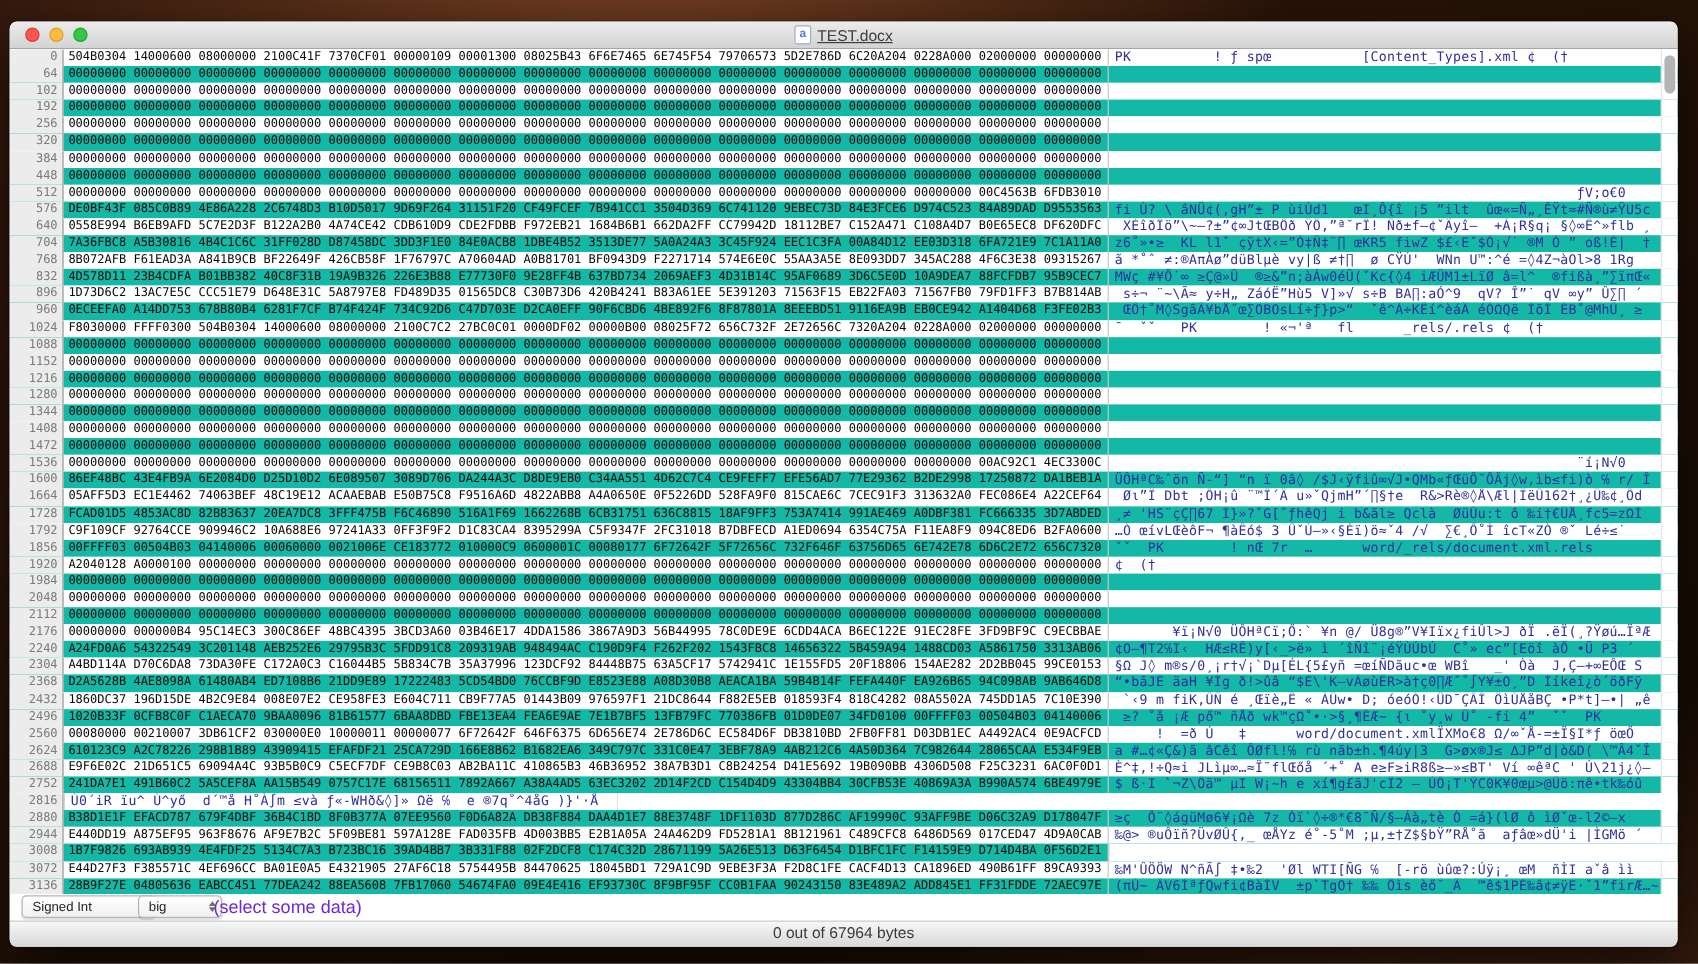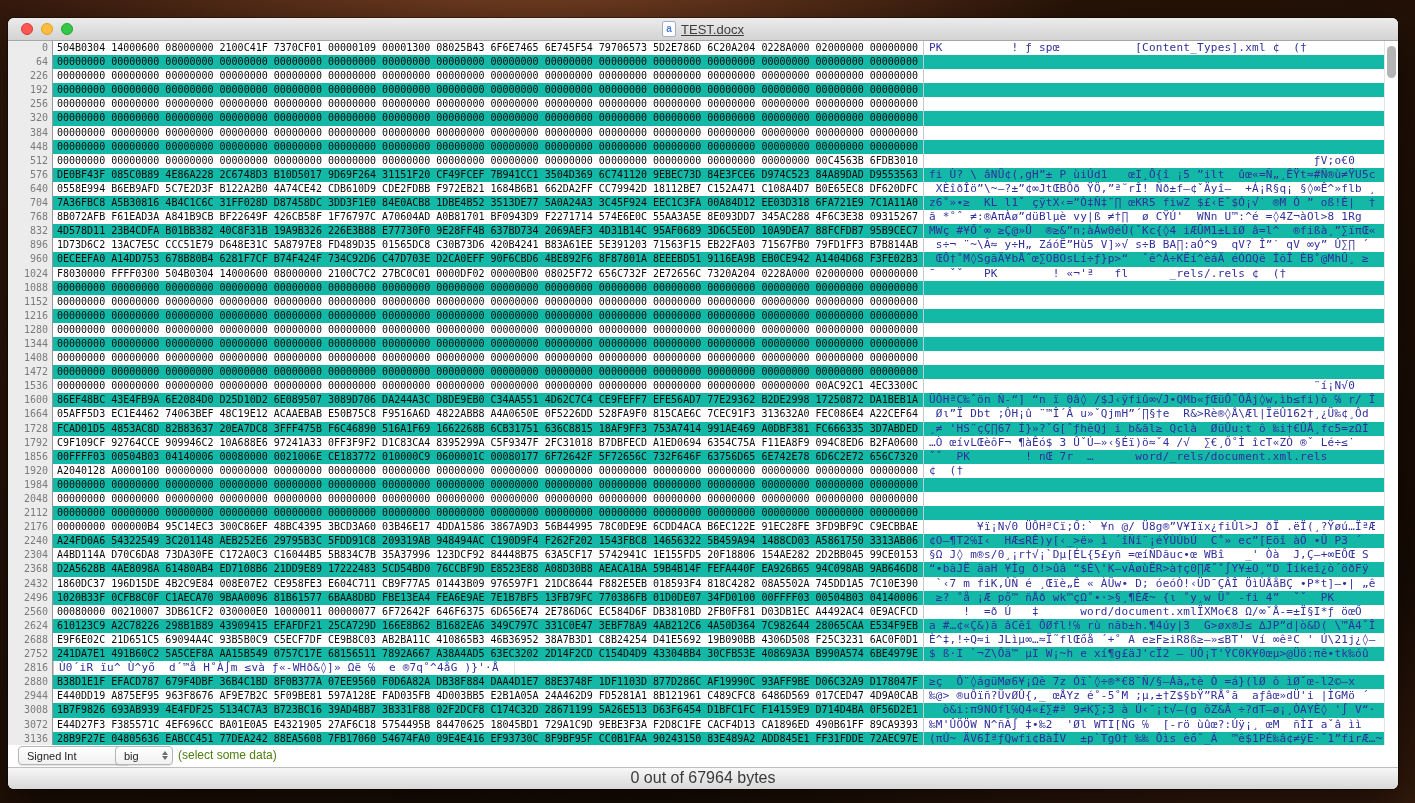--- a/index.html
+++ b/index.html
@@ -62,31 +62,31 @@
   .inspector-bar{flex:0 0 22px;position:relative;background:#fff;}
   .popup{
     position:absolute;top:1px;height:19px;box-sizing:border-box;
     display:flex;align-items:center;padding:0 4px 0 8px;
     border:1px solid #b6b6b6;border-radius:4px;
     background:linear-gradient(#ffffff,#f1f1f1);
     box-shadow:0 1px 1px rgba(0,0,0,.12);
     font-size:11px;color:#1f1f1f;
   }
   .popup-type{left:10px;width:112px;}
-  .popup-endian{left:107px;width:58px;}
+  .popup-endian{left:107px;width:70px;}
   .chev{margin-left:auto;display:flex;flex-direction:column;align-items:center;gap:1px;}
   .chev i{display:block;width:0;height:0;border-left:3px solid transparent;border-right:3px solid transparent;}
   .chev .up{border-bottom:4px solid #6e6e6e;}
   .chev .down{border-top:4px solid #6e6e6e;}
-  .hint{position:absolute;left:170px;top:3px;font-size:12px;color:#4d7c0f;}
+  .hint{position:absolute;left:170px;top:3px;font-size:15px;color:#6d28d9;}
   .statusbar{
     flex:0 0 21px;
     background:linear-gradient(#f7f7f7,#d8d8d8);
     border-top:1px solid #bdbdbd;
-    text-align:center;font-size:16px;color:#3a3a3a;line-height:20px;
+    text-align:center;font-size:13px;color:#3a3a3a;line-height:20px;
   }
 </style>
 </head>
 <body>
 
 <div class="window">
   <div class="titlebar">
     <div class="traffic">
       <span class="light red"></span>
       <span class="light yellow"></span>
@@ -108,21 +108,21 @@
           <span class="gutter"></span>
         </div>
         <div class="row odd">
           <span class="cell-offset">64</span>
           <span class="cell-hex">00000000 00000000 00000000 00000000 00000000 00000000 00000000 00000000 00000000 00000000 00000000 00000000 00000000 00000000 00000000 00000000</span>
           <span class="pane-div"></span>
           <span class="cell-text"></span>
           <span class="gutter"></span>
         </div>
         <div class="row even">
-          <span class="cell-offset">226</span>
+          <span class="cell-offset">102</span>
           <span class="cell-hex">00000000 00000000 00000000 00000000 00000000 00000000 00000000 00000000 00000000 00000000 00000000 00000000 00000000 00000000 00000000 00000000</span>
           <span class="pane-div"></span>
           <span class="cell-text"></span>
           <span class="gutter"></span>
         </div>
         <div class="row odd">
           <span class="cell-offset">192</span>
           <span class="cell-hex">00000000 00000000 00000000 00000000 00000000 00000000 00000000 00000000 00000000 00000000 00000000 00000000 00000000 00000000 00000000 00000000</span>
           <span class="pane-div"></span>
           <span class="cell-text"></span>
@@ -298,21 +298,21 @@
         </div>
         <div class="row even">
           <span class="cell-offset">1792</span>
           <span class="cell-hex">C9F109CF 92764CCE 909946C2 10A688E6 97241A33 0FF3F9F2 D1C83CA4 8395299A C5F9347F 2FC31018 B7DBFECD A1ED0694 6354C75A F11EA8F9 094C8ED6 B2FA0600</span>
           <span class="pane-div"></span>
           <span class="cell-text">…Ò œívLŒèôF¬ ¶àÊó$ 3 ÛˇÚ–»‹§Éï)ö≈ˇ4 /√  ∑€¸Ő˚Ì îcT«ZÒ ®ˇ Lé÷≤˙</span>
           <span class="gutter"></span>
         </div>
         <div class="row odd">
           <span class="cell-offset">1856</span>
-          <span class="cell-hex">00FFFF03 00504B03 04140006 00080000 0021006E CE183772 010000C9 0600001C 00080177 6F72642F 5F72656C 732F646F 63756D65 6E742E78 6D6C2E72 656C7320</span>
+          <span class="cell-hex">00FFFF03 00504B03 04140006 00060000 0021006E CE183772 010000C9 0600001C 00080177 6F72642F 5F72656C 732F646F 63756D65 6E742E78 6D6C2E72 656C7320</span>
           <span class="pane-div"></span>
           <span class="cell-text">ˇˇ  PK        ! nŒ 7r  …      word/_rels/document.xml.rels</span>
           <span class="gutter"></span>
         </div>
         <div class="row even">
           <span class="cell-offset">1920</span>
           <span class="cell-hex">A2040128 A0000100 00000000 00000000 00000000 00000000 00000000 00000000 00000000 00000000 00000000 00000000 00000000 00000000 00000000 00000000</span>
           <span class="pane-div"></span>
           <span class="cell-text">¢  (†</span>
           <span class="gutter"></span>
@@ -363,21 +363,21 @@
           <span class="cell-offset">2368</span>
           <span class="cell-hex">D2A5628B 4AE8098A 61480AB4 ED7108B6 21DD9E89 17222483 5CD54BD0 76CCBF9D E8523E88 A08D30B8 AEACA1BA 59B4B14F FEFA440F EA926B65 94C098AB 9AB646D8</span>
           <span class="pane-div"></span>
           <span class="cell-text">“•bãJË äaH ¥Ìg ð!&gt;ûâ “$É\'K–vÃøùËR&gt;à†ç0∏Æ˝˚∫Y¥±O¸”D Ííkeî¿ò´öðFÿ</span>
           <span class="gutter"></span>
         </div>
         <div class="row even">
           <span class="cell-offset">2432</span>
           <span class="cell-hex">1860DC37 196D15DE 4B2C9E84 008E07E2 CE958FE3 E604C711 CB9F77A5 01443B09 976597F1 21DC8644 F882E5EB 018593F4 818C4282 08A5502A 745DD1A5 7C10E390</span>
           <span class="pane-div"></span>
-          <span class="cell-text"> `‹7 m fiK,ÛÑ é ¸Œïè„Ê « ÀÜw• D; óeóÒ!‹ÜD¯ÇÂÎ ÖìÙÅåBÇ •P*t]–•| „ê</span>
+          <span class="cell-text"> `‹9 m fiK,ÛÑ é ¸Œïè„Ê « ÀÜw• D; óeóÒ!‹ÜD¯ÇÂÎ ÖìÙÅåBÇ •P*t]–•| „ê</span>
           <span class="gutter"></span>
         </div>
         <div class="row odd">
           <span class="cell-offset">2496</span>
           <span class="cell-hex">1020B33F 0CFB8C0F C1AECA70 9BAA0096 81B61577 6BAA8DBD FBE13EA4 FEA6E9AE 7E1B7BF5 13FB79FC 770386FB 01D0DE07 34FD0100 00FFFF03 00504B03 04140006</span>
           <span class="pane-div"></span>
           <span class="cell-text"> ≥? ˚å ¡Æ pő™ ñÅð wk™çΩ˚•·&gt;§¸¶ÈÆ~ {ι ˚y¸w Ü˚ -fi 4”  ˇˇ  PK</span>
           <span class="gutter"></span>
         </div>
         <div class="row even">
@@ -425,21 +425,20 @@
           <span class="cell-offset">2944</span>
           <span class="cell-hex">E440DD19 A875EF95 963F8676 AF9E7B2C 5F09BE81 597A128E FAD035FB 4D003BB5 E2B1A05A 24A462D9 FD5281A1 8B121961 C489CFC8 6486D569 017CED47 4D9A0CAB</span>
           <span class="pane-div"></span>
           <span class="cell-text">‰@&gt; ®uÔïñ?ÜvØÛ{,_ œÅYz é˚-5˚M ;µ‚±†Z$§bŸ”RÅ˚ã  aƒâœ»dÜ'i |ÌGMö ´</span>
           <span class="gutter"></span>
         </div>
         <div class="row odd">
           <span class="cell-offset">3008</span>
           <span class="cell-hex">1B7F9826 693AB939 4E4FDF25 5134C7A3 B723BC16 39AD4BB7 3B331F88 02F2DCF8 C174C32D 28671199 5A26E513 D63F6454 D1BFC1FC F14159E9 D714D4BA 0F56D2E1</span>
           <span class="pane-div"></span>
-          <span class="cell-text">  ò&amp;i:π9NOfl℅Q4«£∑#ª 9≠K∑;3 à Ú‹¯¡t√–(g ôZ&amp;Â ÷?dT–ø¡¸ÒAYÈ◊ '∫ V“·</span>
           <span class="gutter"></span>
         </div>
         <div class="row even">
           <span class="cell-offset">3072</span>
           <span class="cell-hex">E44D27F3 F385571C 4EF696CC BA01E0A5 E4321905 27AF6C18 5754495B 84470625 18045BD1 729A1C9D 9EBE3F3A F2D8C1FE CACF4D13 CA1896ED 490B61FF 89CA9393</span>
           <span class="pane-div"></span>
           <span class="cell-text">‰M'ÛÖÖW N^ñÃ∫ ‡•‰2  'Øl WTI[ÑG ℅  [-rö ùûœ?:Úÿ¡¸ œM  ñÌI aˇâ ìì</span>
           <span class="gutter"></span>
         </div>
         <div class="row odd">

